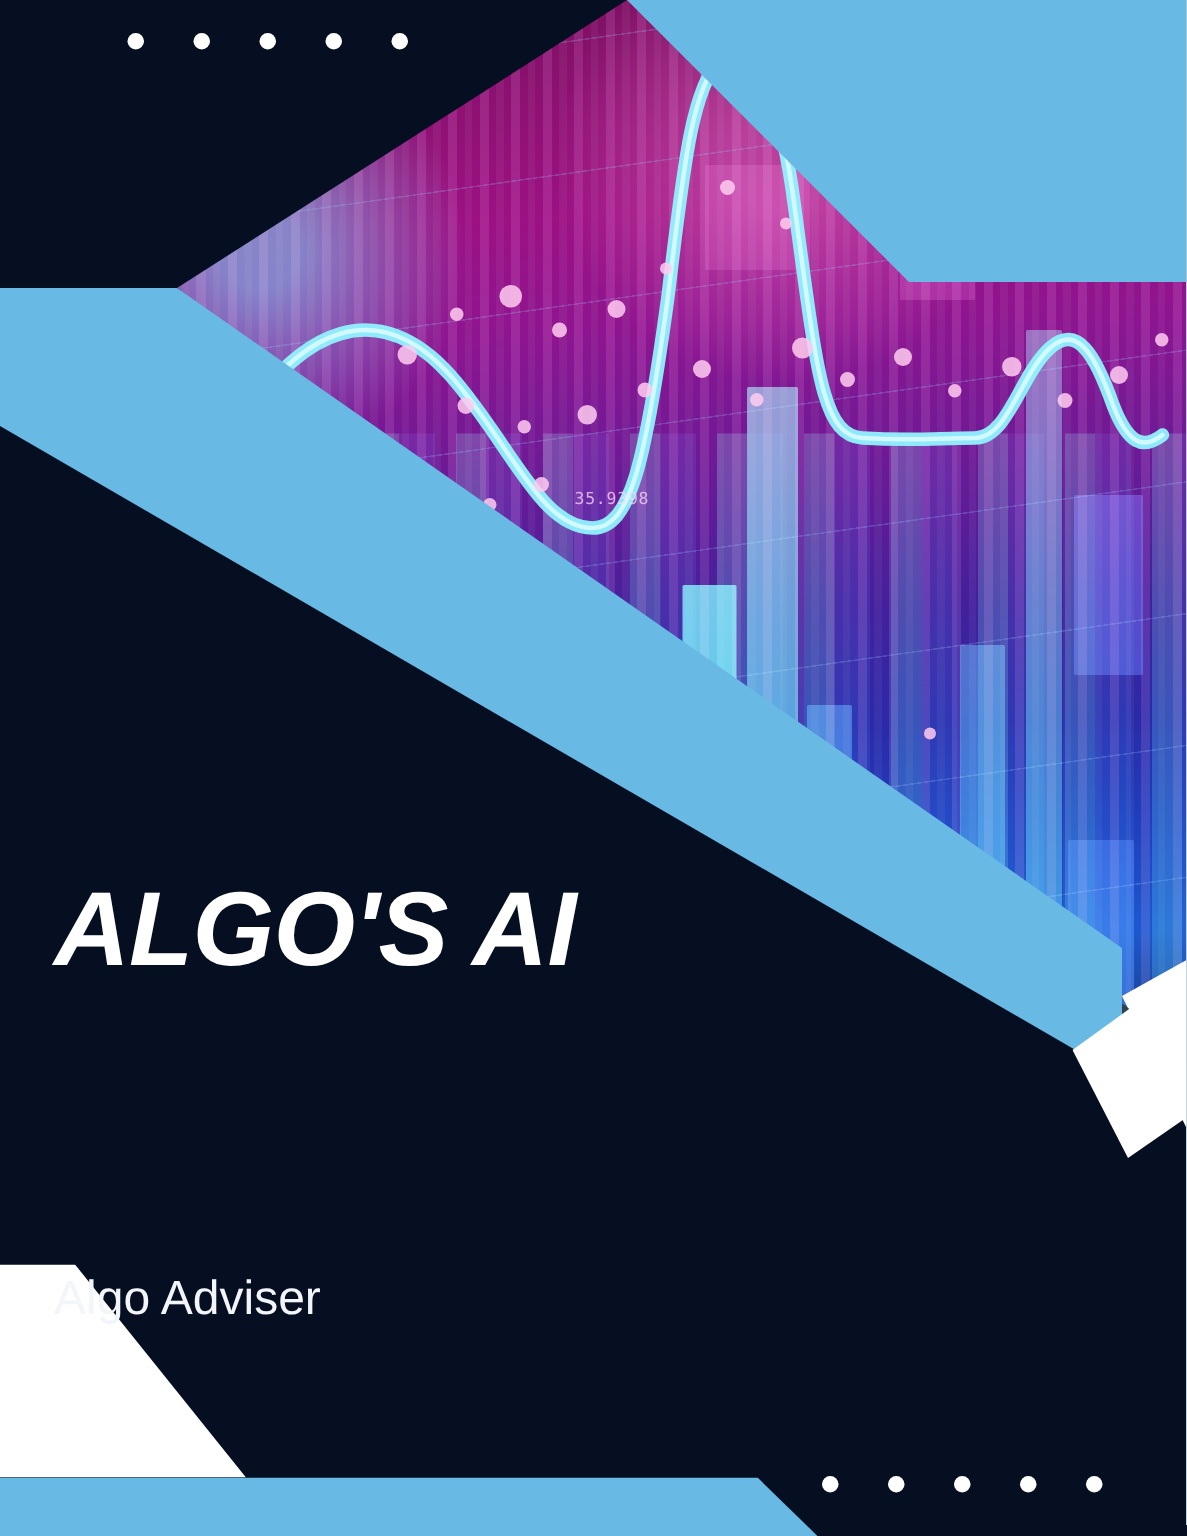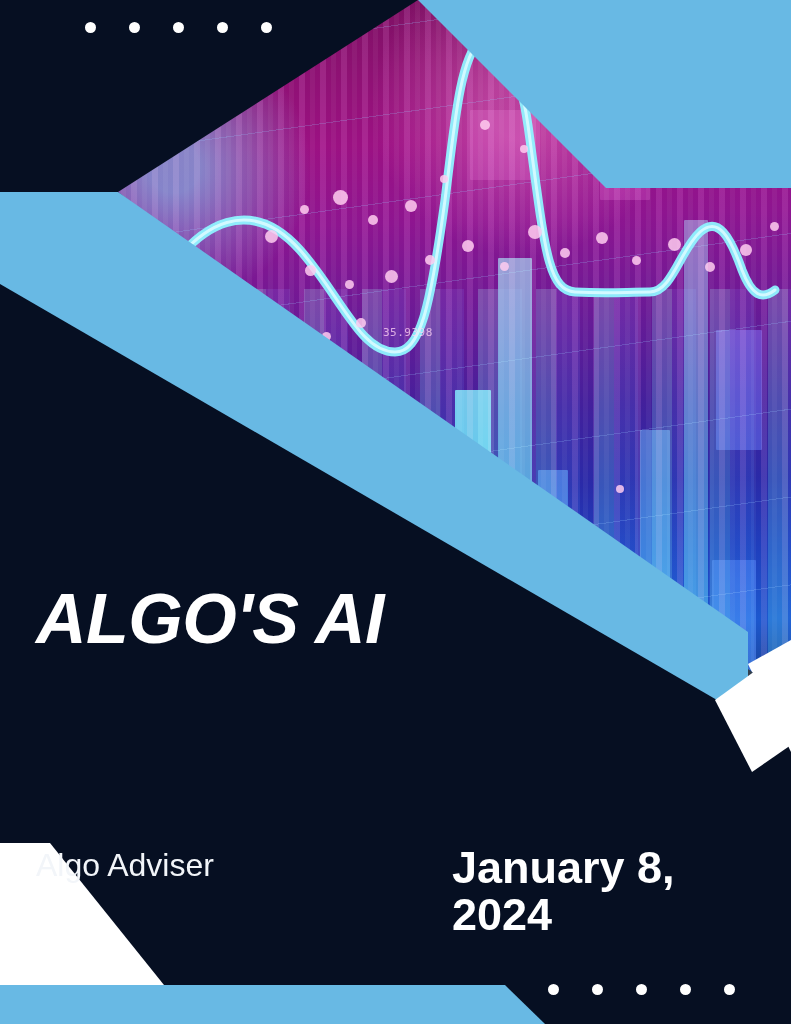--- a/index.html
+++ b/index.html
@@ -297,15 +297,14 @@
     <span class="dot"></span>
   </div>
 
 
   <div class="title-block">
     <div class="title-line">ALGO'S AI</div>
   </div>
 
   <div class="author">Algo Adviser</div>
 
-  <div class="date">January 8, 2024</div>
 
 </div>
 
 </body></html>

